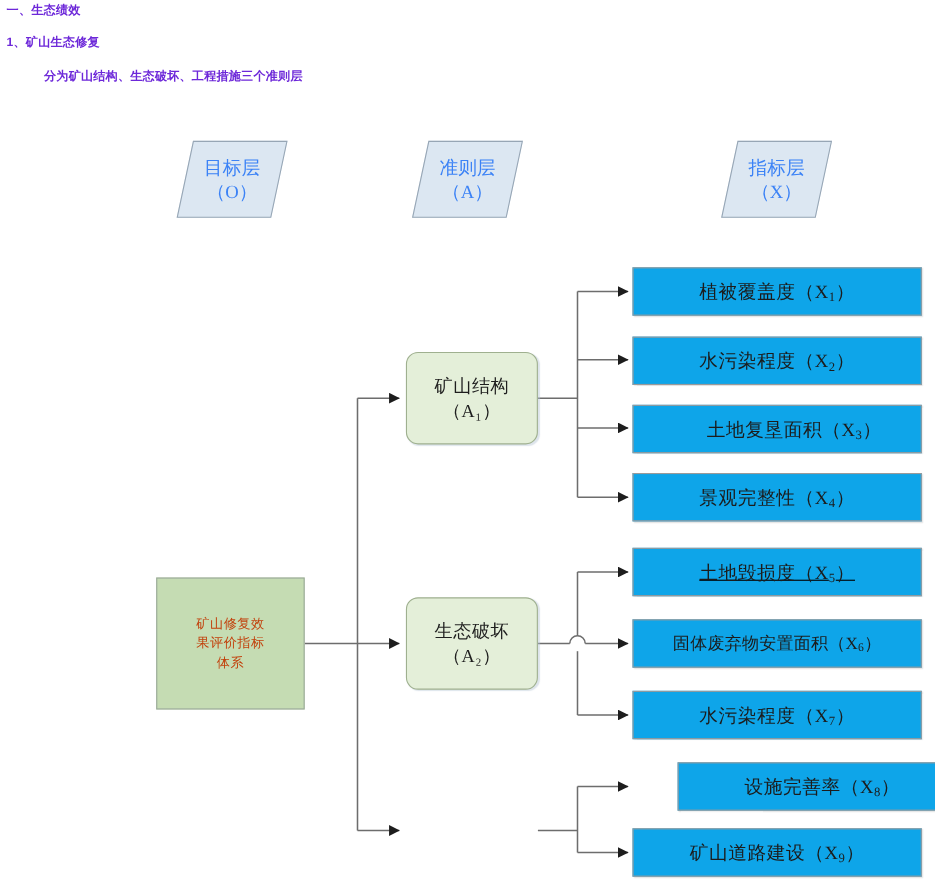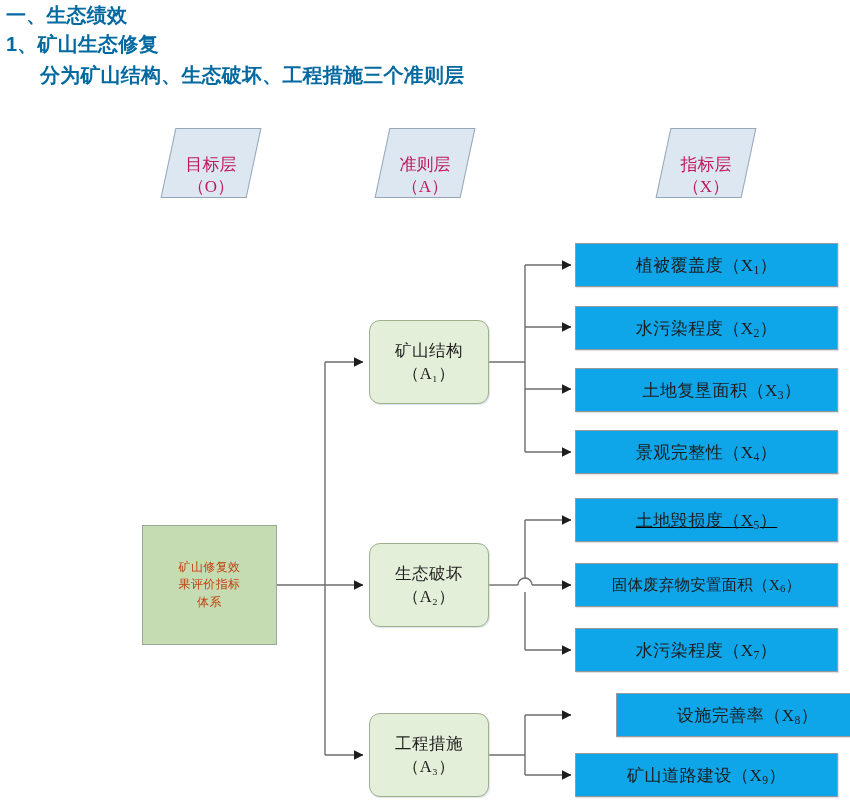--- a/index.html
+++ b/index.html
@@ -18,22 +18,22 @@
   
   .headings {
     position: absolute;
     left: 0;
     top: 0;
     width: 850px;
   }
   .hd {
     font-family: "Liberation Sans", "DejaVu Sans", sans-serif;
     font-weight: bold;
-    color: #0369a1;
-    font-size: 20px;
+    color: #6d28d9;
+    font-size: 11px;
     letter-spacing: 0.2px;
     white-space: nowrap;
   }
   .hd-1 { position: absolute; left: 6px;  top: 2px; }
   .hd-2 { position: absolute; left: 6px;  top: 31px; }
   .hd-3 { position: absolute; left: 40px; top: 62px; }
 
   
   .canvas {
     position: absolute;
@@ -55,26 +55,25 @@
   .para {
     position: absolute;
     background: #dce7f2;
     border: 1px solid #97a6b5;
     transform: skewX(-12deg);
     box-sizing: border-box;
   }
   .para-txt {
     position: absolute;
     text-align: center;
-    color: #be185d;
+    color: #3b82f6;
     font-size: 17px;
     line-height: 1.32;
     font-family: "Liberation Serif", "DejaVu Serif", serif;
     white-space: pre-line;
-    margin-top: 12px;
   }
 
   
   .goal-box {
     position: absolute;
     background: #c5dcb3;
     border: 1px solid #9aa89a;
     box-sizing: border-box;
     display: flex;
     align-items: center;
@@ -206,24 +205,20 @@
   </div>
 
   <div class="crit-box" style="left:369px; top:543px; width:120px; height:84px;">
     <span>生态破坏
 （A₂）</span>
   </div>
   <div class="crit-box" style="left:369px; top:320px; width:120px; height:84px;">
     <span>矿山结构
 （A₁）</span>
   </div>
-  <div class="crit-box" style="left:369px; top:713px; width:120px; height:84px;">
-    <span>工程措施
-（A₃）</span>
-  </div>
 
   <div class="ind-box" style="left:575px; top:243px; width:263px; height:44px;">
     <span>
       <i style="font-style:normal">植被覆盖度（X</i><sub>1</sub><i style="font-style:normal">）</i>
     </span>
   </div>
   <div class="ind-box" style="left:575px; top:306px; width:263px; height:44px;">
     <span>
       <i style="font-style:normal">水污染程度（X</i><sub>2</sub><i style="font-style:normal">）</i>
     </span>

